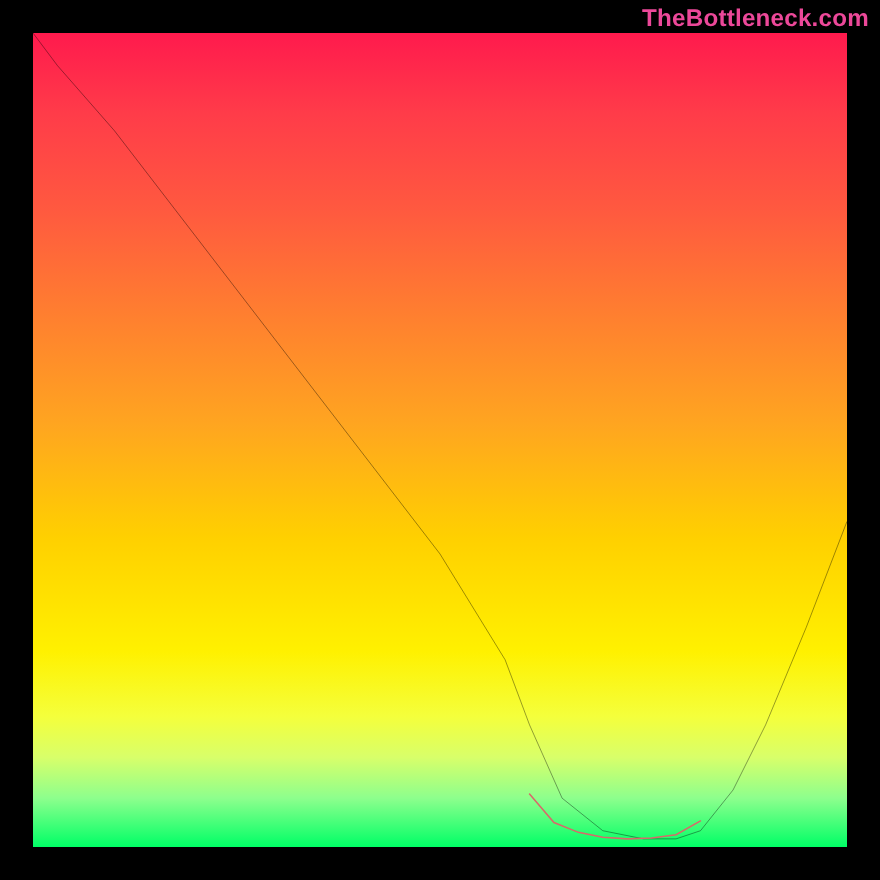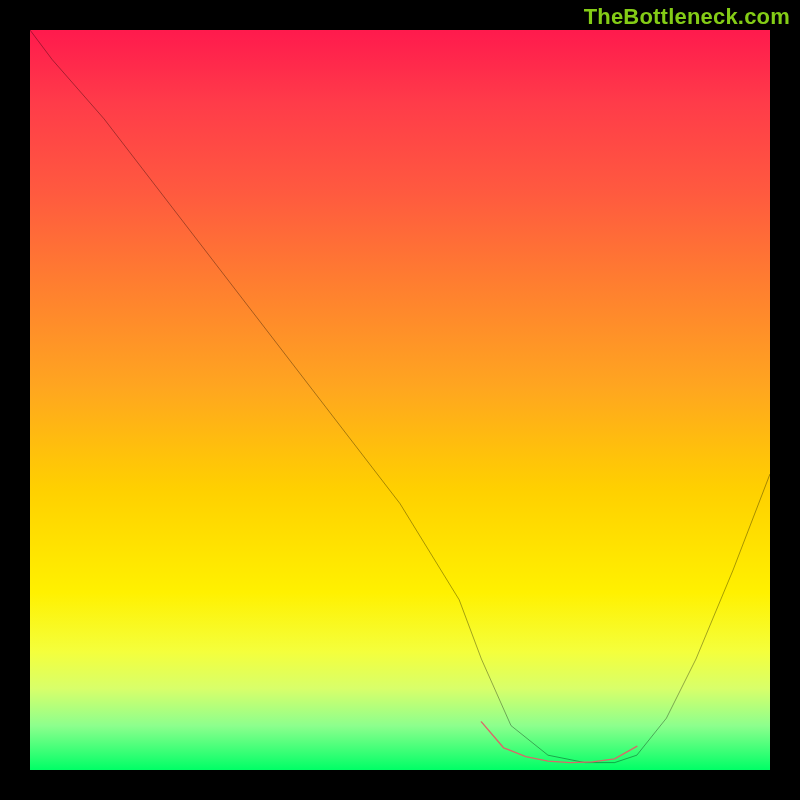--- a/index.html
+++ b/index.html
@@ -14,21 +14,21 @@
   .frame {
     position: relative;
     width: 800px;
     height: 800px;
     background: #000;
   }
   .attribution {
     position: absolute;
     top: 4px;
     right: 10px;
-    color: #84cc16;
+    color: #ec4899;
     font-size: 22px;
     font-weight: 600;
     letter-spacing: 0.2px;
   }
   .plot-area {
     position: absolute;
     left: 30px;
     top: 30px;
     width: 740px;
     height: 740px;

